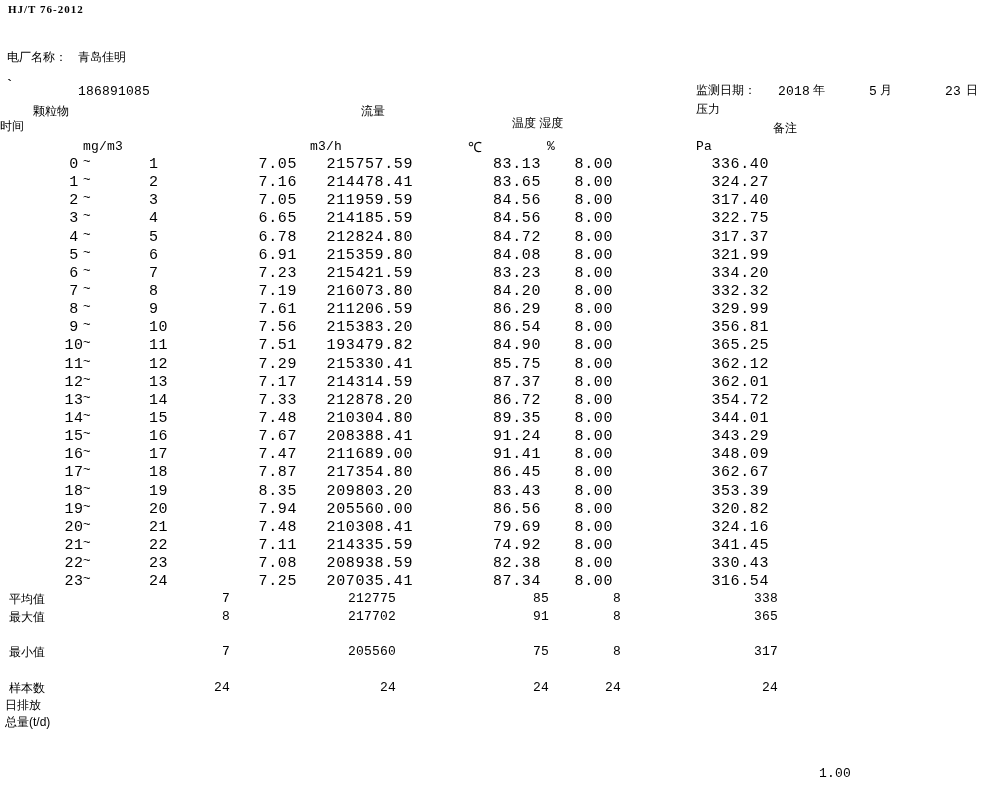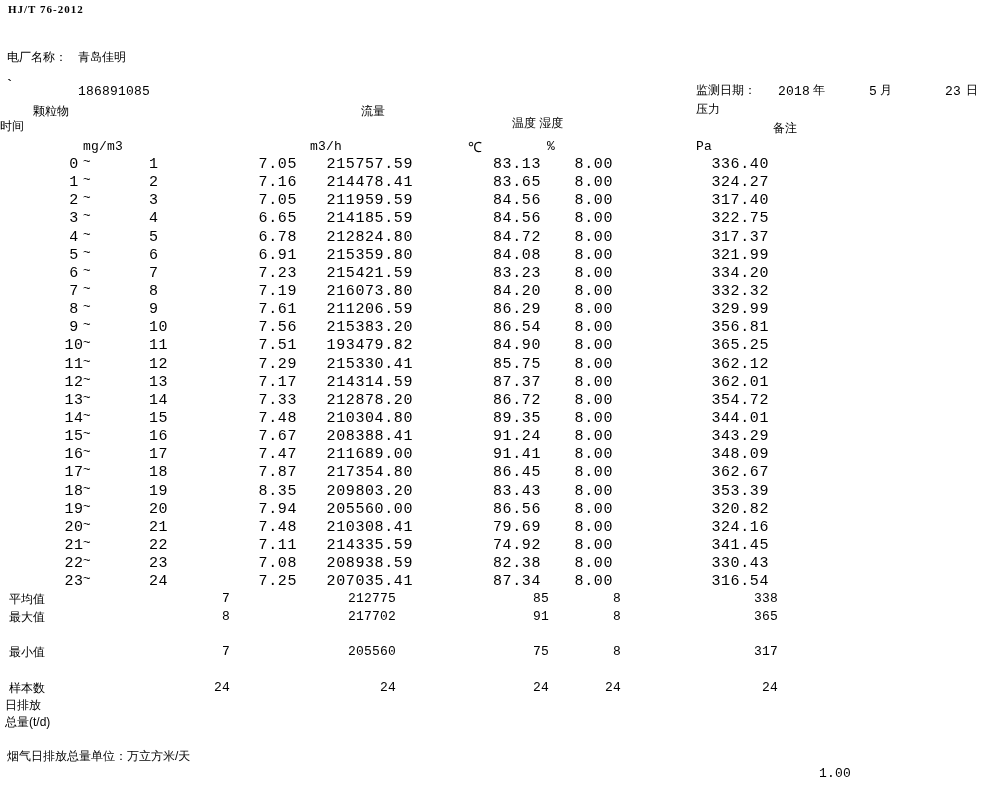--- a/index.html
+++ b/index.html
@@ -346,16 +346,15 @@
     <span class="c pm">24</span>
     <span class="c flow">24</span>
     <span class="c temp">24</span>
     <span class="c hum">24</span>
     <span class="c pres">24</span>
   </div>
 
   <div class="abs cn" style="left:5px; top:697px;">日排放</div>
   <div class="abs cn" style="left:5px; top:714px;">总量(t/d)</div>
 
-  <div class="abs cn" style="left:7px; top:748px;">烟气日排放总量单位：万立方米/天</div>
   <div class="abs num-sm" style="left:791px; top:766px; width:60px; text-align:right;">1.00</div>
 
 </div>
 
 </body></html>

